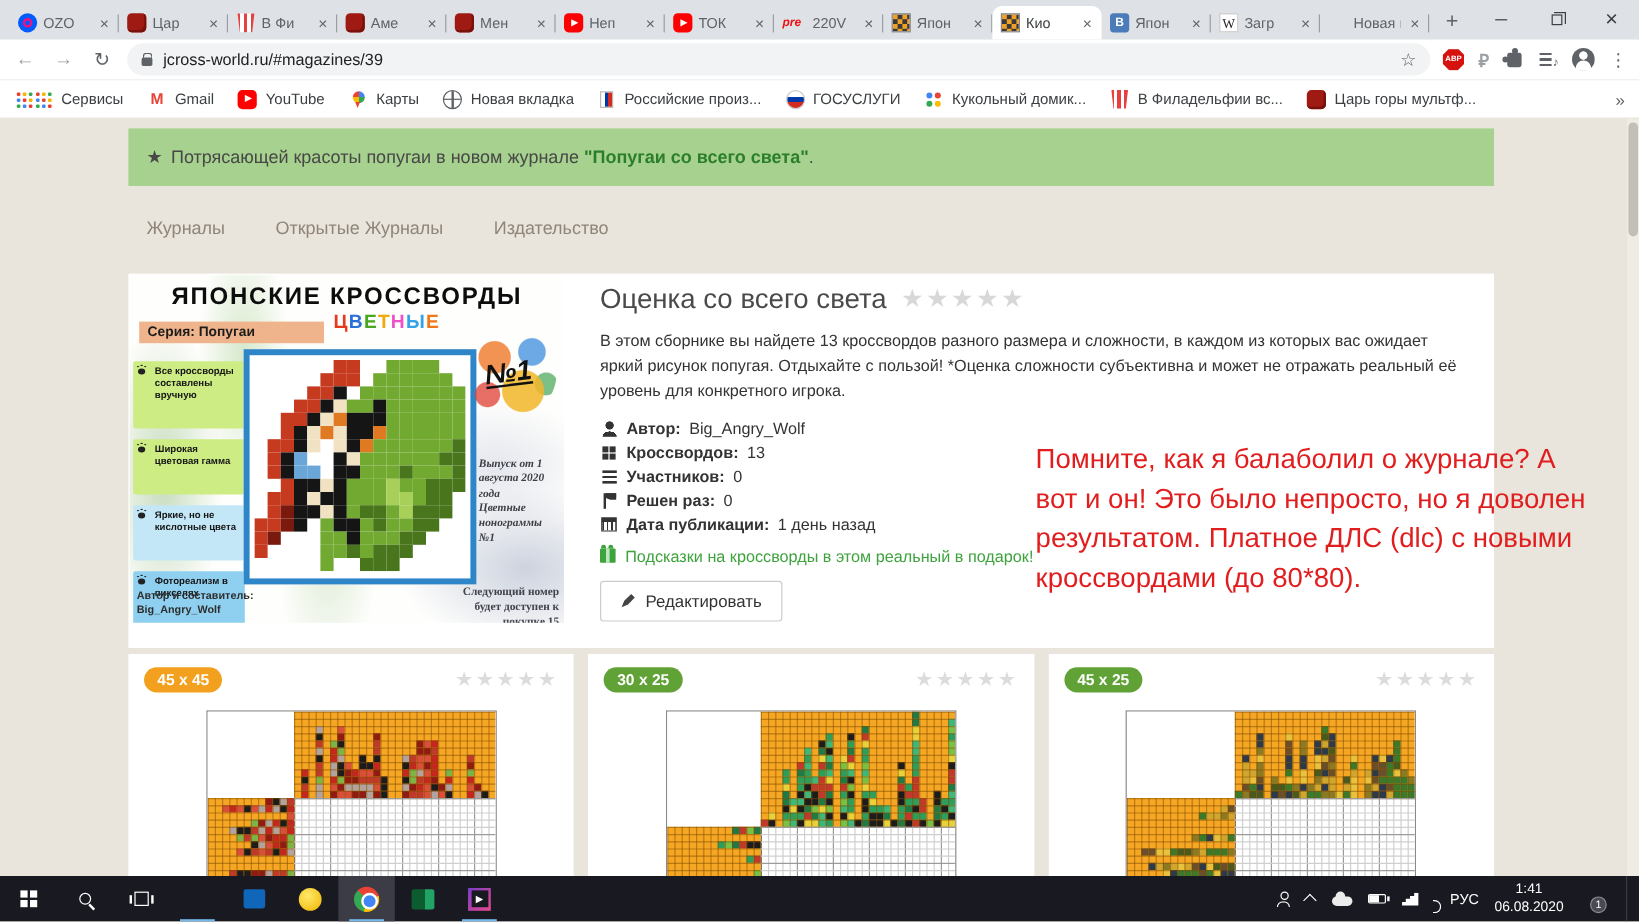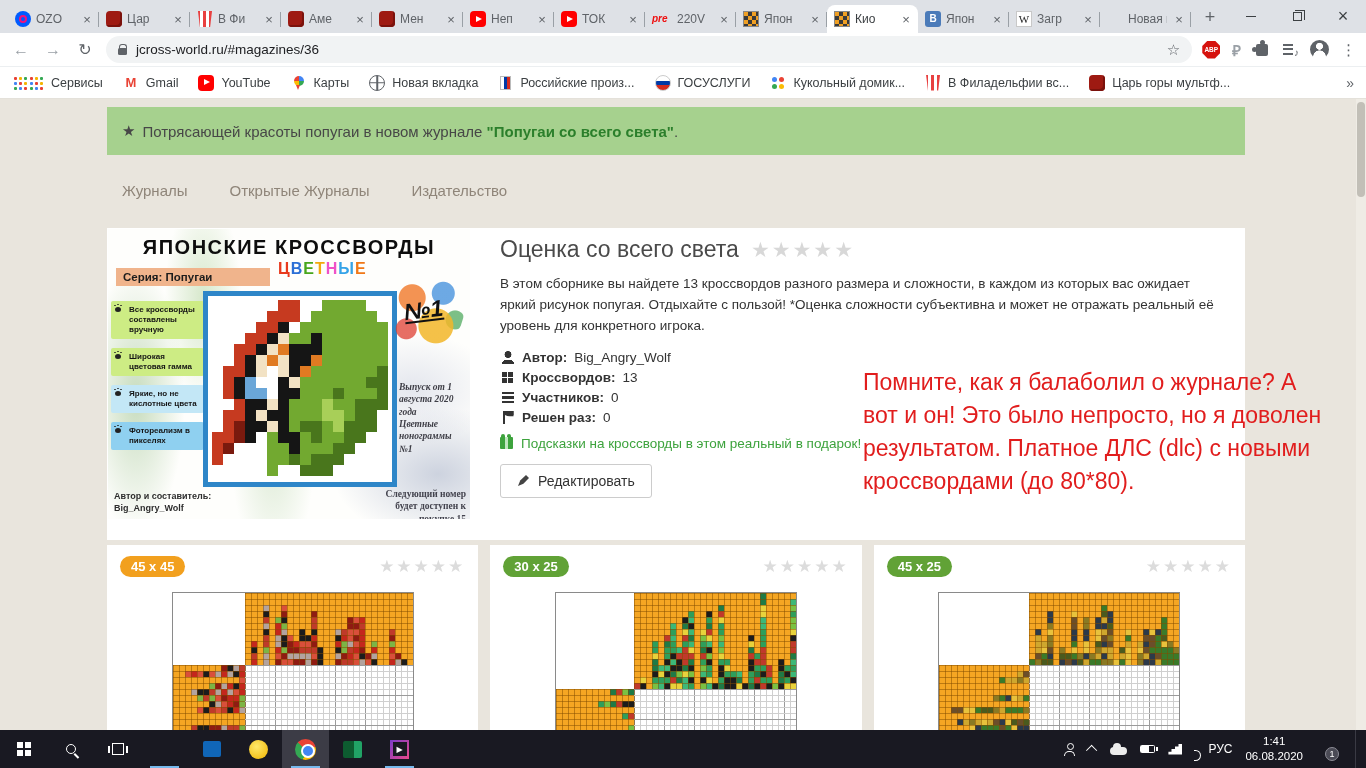--- a/index.html
+++ b/index.html
@@ -89,21 +89,21 @@
       radial-gradient(70px 190px at 28px 170px, rgba(110,165,90,.38), transparent 70%),
       radial-gradient(55px 150px at 95px 70px, rgba(130,185,100,.32), transparent 70%),
       radial-gradient(60px 170px at 165px 220px, rgba(120,175,95,.25), transparent 70%),
       radial-gradient(150px 95px at 330px 245px, rgba(125,140,175,.38), transparent 70%),
       radial-gradient(120px 80px at 305px 160px, rgba(150,160,195,.25), transparent 70%),
       #fefefc; }
   .cov-title { position:absolute; top:7px; left:0; right:0; text-align:center; font-weight:bold; font-size:20px; letter-spacing:1.5px; color:#0d0d0d; }
   .cov-sub { position:absolute; top:31px; left:170px; font-weight:bold; font-size:16px; letter-spacing:1px; }
   .cov-series { position:absolute; left:8px; top:39px; width:154px; background:#f0b48c; font-weight:bold; font-size:11.5px; padding:3px 7px; color:#1c1c1c; }
   .cov-feats { position:absolute; left:3px; top:72px; width:93px; display:flex; flex-direction:column; gap:9px; }
-  .feat { font-size:8px; font-weight:bold; padding:4px 3px 4px 18px; position:relative; border-radius:2px; color:#151515; line-height:1.25; }
+  .feat { font-size:8px; font-weight:bold; padding:4px 3px 22px 18px; position:relative; border-radius:2px; color:#151515; line-height:1.25; }
   .paw { position:absolute; left:4px; top:6px; width:6px; height:5px; background:#222; border-radius:50%; box-shadow:-3px -4px 0 -2px #222,0 -5px 0 -2px #222,3px -4px 0 -2px #222; }
   .cov-frame { position:absolute; left:95px; top:62px; width:194px; height:196px; background:#fff; border:5px solid #2e86c8; padding:4px; }
   .cov-no1 { position:absolute; left:282px; top:48px; width:74px; height:74px; }
   .no1-blob { position:absolute; inset:0; border-radius:54% 46% 58% 42%;
     background:
       radial-gradient(circle at 30% 28%, rgba(240,120,40,.8) 0 13px, transparent 14px),
       radial-gradient(circle at 72% 22%, rgba(60,140,220,.75) 0 11px, transparent 12px),
       radial-gradient(circle at 62% 66%, rgba(242,182,40,.85) 0 17px, transparent 18px),
       radial-gradient(circle at 22% 70%, rgba(222,62,50,.75) 0 10px, transparent 11px),
       radial-gradient(circle at 88% 58%, rgba(80,170,95,.75) 0 9px, transparent 10px); }
@@ -270,21 +270,21 @@
       <div class="winbtn" style="font-size: 18px;">×</div>
     </div>
   </div>
 
 <div class="toolbar">
   <span class="navbtn dim">←</span>
   <span class="navbtn dim">→</span>
   <span class="navbtn dark">↻</span>
   <div class="omnibox">
     <span class="lock"></span>
-    <span>jcross-world.ru/#magazines/36</span>
+    <span>jcross-world.ru/#magazines/39</span>
     <span class="omni-star">☆</span>
   </div>
   <div class="ext-row">
     <span class="abp">ABP</span>
     <span class="rub">₽</span>
     <span class="puzzle"></span>
     <span class="mlist"></span>
     <span class="avatar"></span>
     <span class="dots3">⋮</span>
   </div>
@@ -593,20 +593,27 @@
             </span>
             <b>Участников:</b>
             <span> 0</span>
           </div>
           <div class="meta-row">
             <span class="meta-ic">
               <span class="mi-flag"></span>
             </span>
             <b>Решен раз:</b>
             <span> 0</span>
+          </div>
+          <div class="meta-row">
+            <span class="meta-ic">
+              <span class="mi-cal"></span>
+            </span>
+            <b>Дата публикации:</b>
+            <span> 1 день назад</span>
           </div>
         </div>
       <div class="gift-row">
         <span class="gift-ic"></span>
         <span>Подсказки на кроссворды в этом реальный в подарок!</span>
       </div>
       <button class="edit-btn">
         <svg width="13" height="13">
             <path d="M1 12l2.2-5.4L9 1l3 3-5.6 5.8L1 12z" fill="#444"></path>
           </svg>

